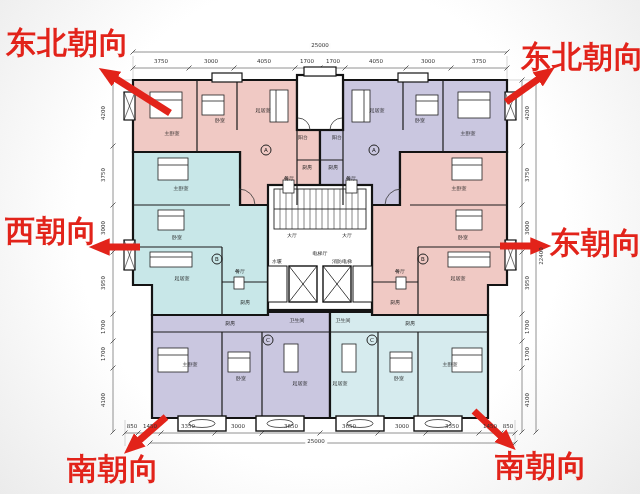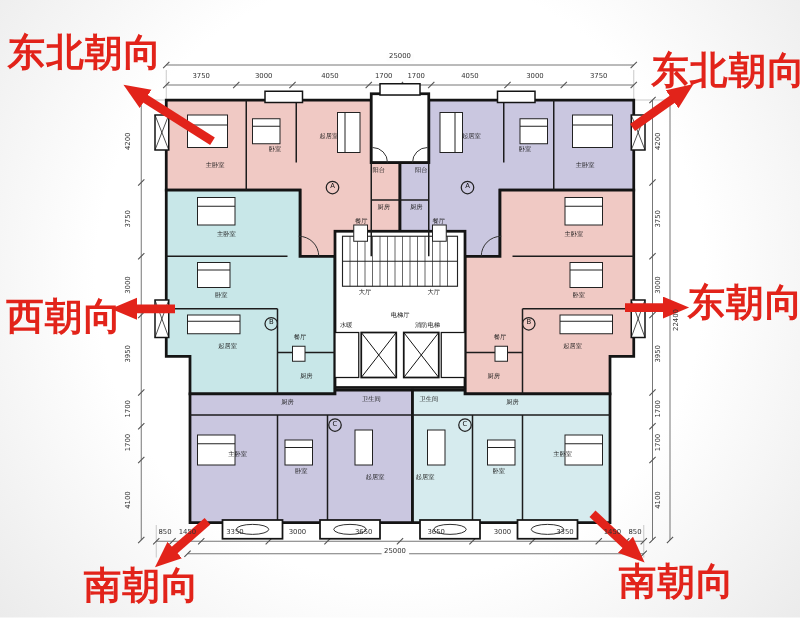--- a/index.html
+++ b/index.html
@@ -212,21 +212,21 @@
     <line x1="506" y1="102" x2="544" y2="75" marker-end="url(#ah)"></line>
     <line x1="140" y1="247" x2="102" y2="247" marker-end="url(#ah)"></line>
     <line x1="500" y1="246" x2="538" y2="246" marker-end="url(#ah)"></line>
     <line x1="166" y1="417" x2="134" y2="445" marker-end="url(#ah)"></line>
     <line x1="474" y1="411" x2="506" y2="441" marker-end="url(#ah)"></line>
   </g>
 </svg>
 
 <div class="redlab" style="left:6px;top:28px">东北朝向</div>
 <div class="redlab" style="left:521px;top:42px">东北朝向</div>
-<div class="redlab" style="left:5px;top:239px">西朝向</div>
+<div class="redlab" style="left:5px;top:216px">西朝向</div>
 <div class="redlab" style="left:550px;top:228px">东朝向</div>
 <div class="redlab" style="left:67px;top:454px">南朝向</div>
 <div class="redlab" style="left:495px;top:451px">南朝向</div>
 
 <span class="dim total" style="left:320px;top:46px">25000</span>
 <span class="dim" style="left:161px;top:62px">3750</span>
 <span class="dim" style="left:211px;top:62px">3000</span>
 <span class="dim" style="left:264px;top:62px">4050</span>
 <span class="dim" style="left:307px;top:62px">1700</span>
 <span class="dim" style="left:333px;top:62px">1700</span>

